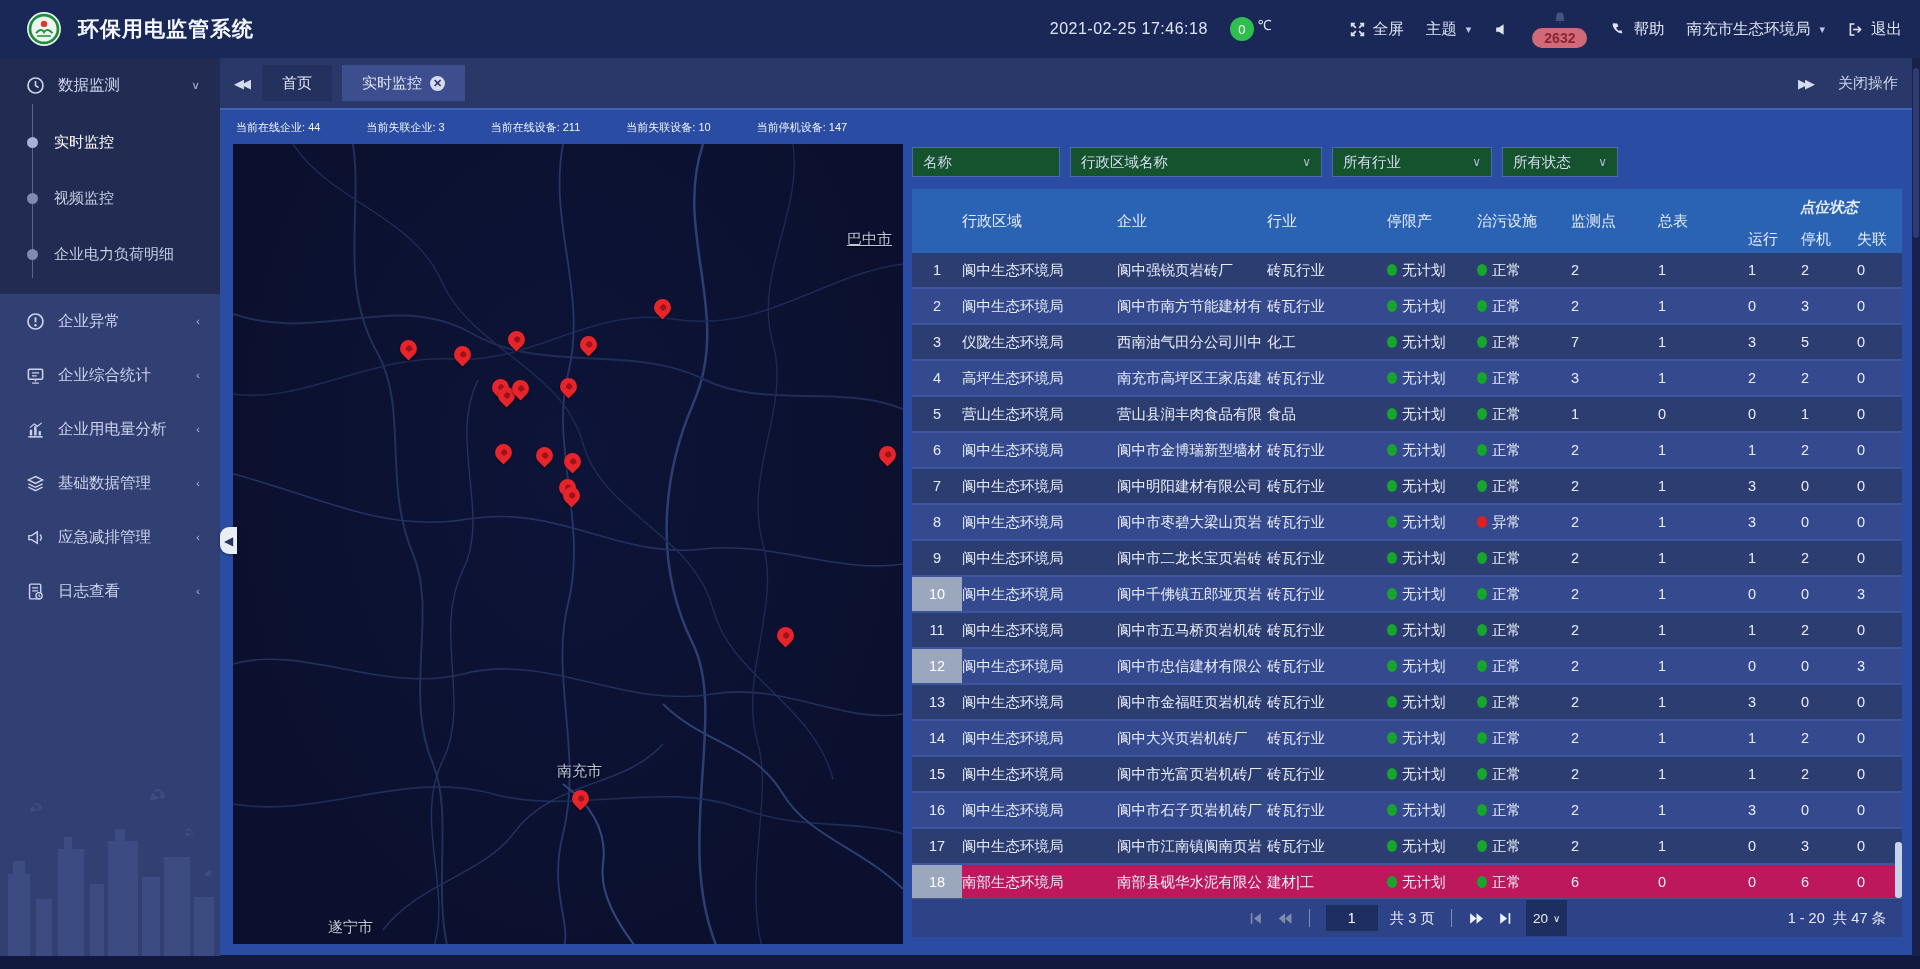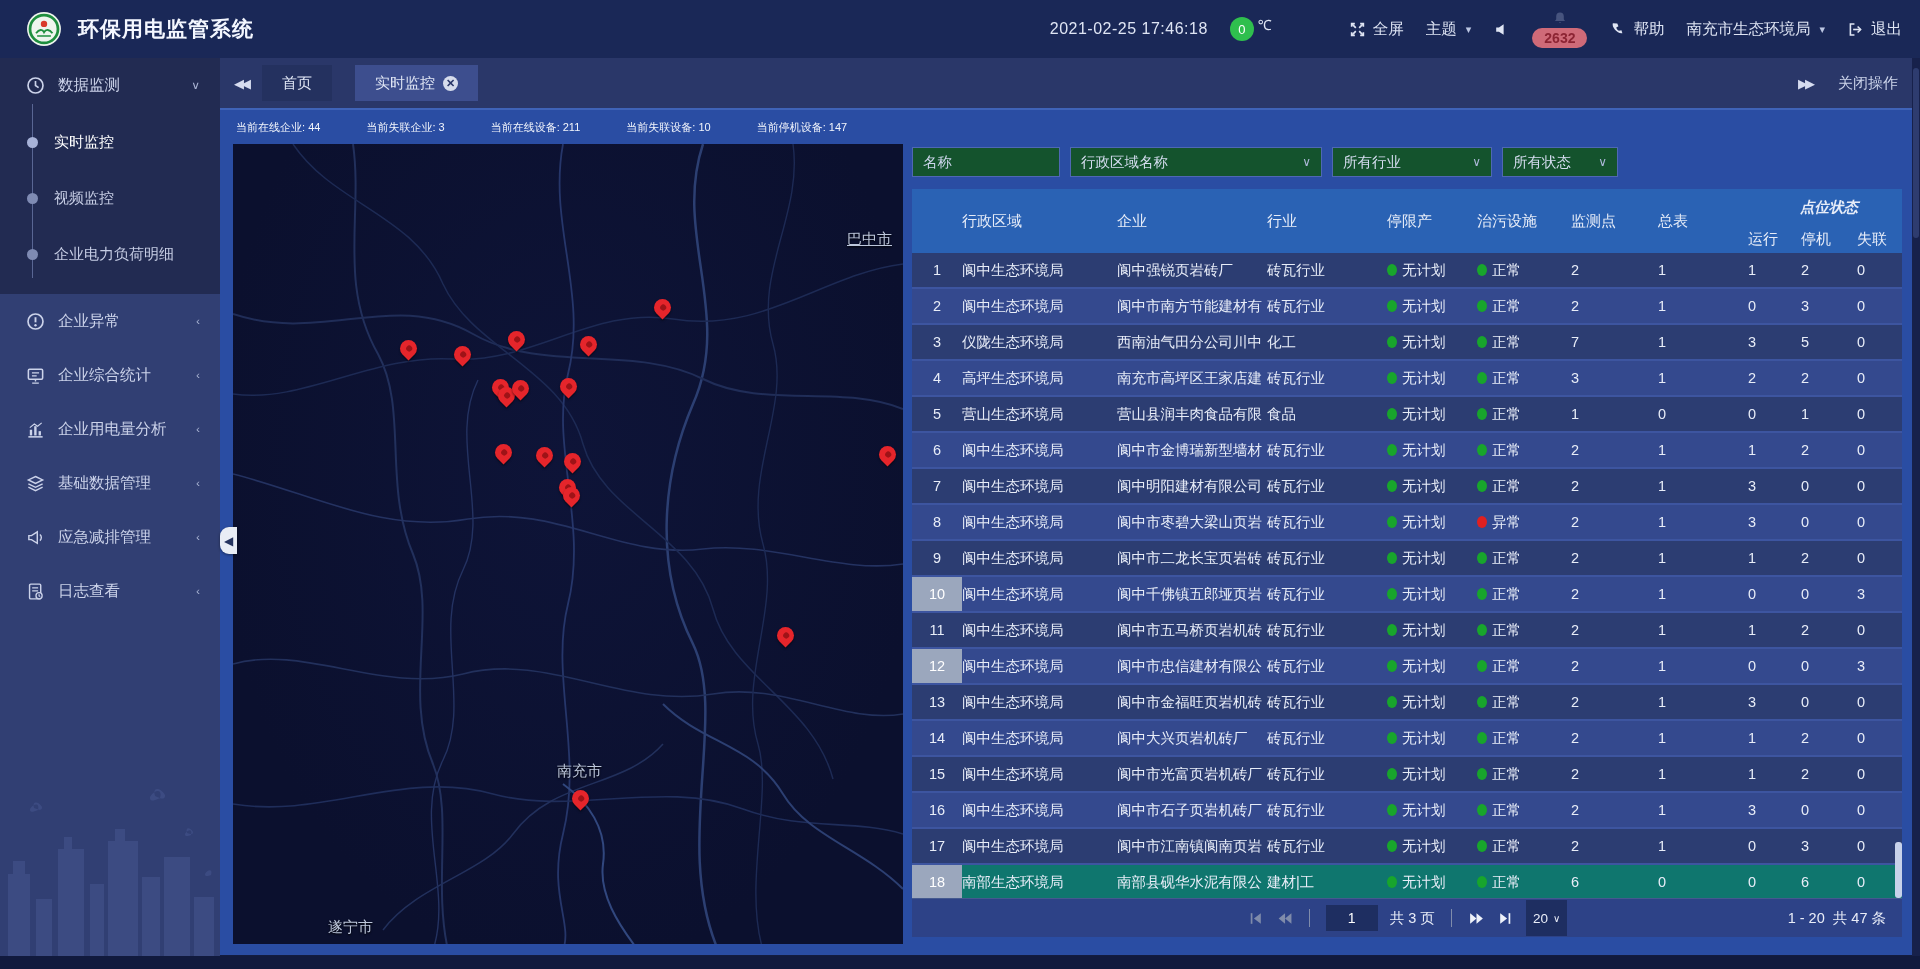--- a/index.html
+++ b/index.html
@@ -78,21 +78,21 @@
   .grid-cols { display:grid; grid-template-columns:50px 155px 150px 120px 90px 94px 87px 90px 53px 56px 53px; }
   .thead { background:#2a62b4; height:64px; position:relative; color:#e6ecf8; font-size:15px; }
   .thead .main-h { grid-row:1/3; display:flex; align-items:center; }
   .thead .grp-h { grid-column:9/12; display:flex; align-items:flex-end; justify-content:center; font-style:italic; font-weight:bold; padding-bottom:2px; font-size:14.5px; }
   .thead .sub-h { display:flex; align-items:center; padding-top:6px; }
   .thead.grid-cols { grid-template-rows:30px 34px; }
   .tbody { height:645px; overflow:hidden; position:relative; }
   .trow { height:36px; border-bottom:2px solid #3d55a0; color:#e8edf8; font-size:14.5px; cursor:pointer; }
   .trow.odd { background:#2c3d72; }
   .trow.even { background:#34498e; }
-  .trow.selected { background:#0f766e; }
+  .trow.selected { background:#be185d; }
   .trow > div { display:flex; align-items:center; overflow:hidden; white-space:nowrap; }
   .trow .c-no { justify-content:center; }
   .trow .c-no.hl { background:#9ba7bd; color:#fff; }
   .sdot { width:10px; height:12px; border-radius:50%; margin-right:5px; flex:0 0 auto; }
   .scrollbar-thumb { position:absolute; right:0; bottom:0; width:7px; height:56px; background:#c8d2ea; border-radius:3px; }
 
   
   .pager { height:39px; background:#2d4287; border-top:1px solid #44598f; display:flex; align-items:center; justify-content:center; gap:12px; position:relative; font-size:14.5px; color:#e9edf8; }
   .pg-ic { width:17px; height:17px; cursor:pointer; }
   .pg-ic.disabled { cursor:default; }
@@ -279,21 +279,21 @@
       <path d="M30 30c4-6 10-6 8 1-7 3-8 2-8-1zM42 28c-4-6-10-6-8 1 7 3 8 2 8-1z"></path>
       <path d="M150 18c5-8 13-8 10 1-9 4-10 3-10-1zM165 16c-5-8-13-8-10 1 9 4 10 3 10-1z"></path>
       <path d="M185 55c3-5 8-5 6 1-5 2-6 1-6-1zM193 53c-3-5-8-5-6 1 5 2 6 1 6-1z"></path>
       <path d="M205 95c3-5 8-5 6 1-5 2-6 1-6-1z"></path>
     </g>
   </svg>
 </div>
 
 <div class="tabbar">
   <span class="tab-scroll">◀◀</span>
-  <div style="display:flex; gap:23px;">
+  <div style="display:flex; gap:10px;">
       <div class="tab home">
         <span>首页</span>
       </div>
       <div class="tab active">
         <span>实时监控</span>
         <span class="tab-close">✕</span>
       </div>
     </div>
   <div class="tabbar-right">
     <span class="tab-fwd">▶▶</span>

